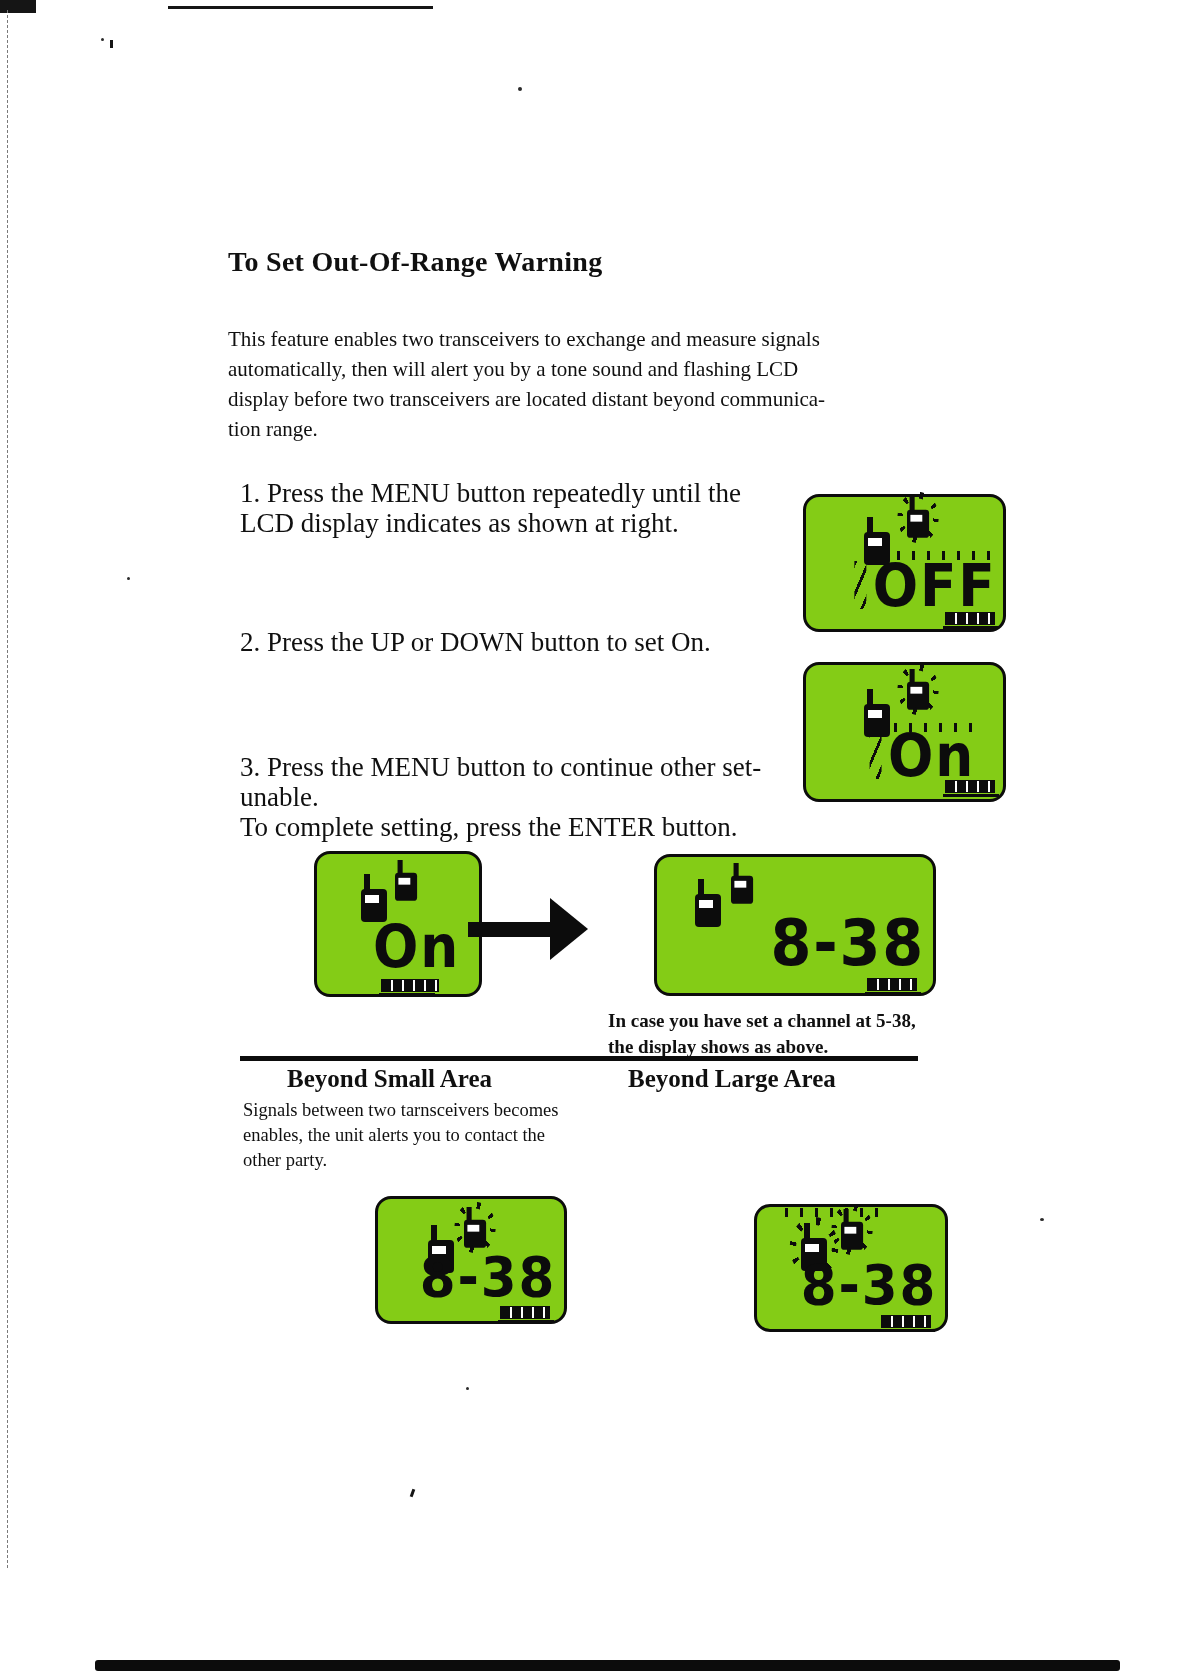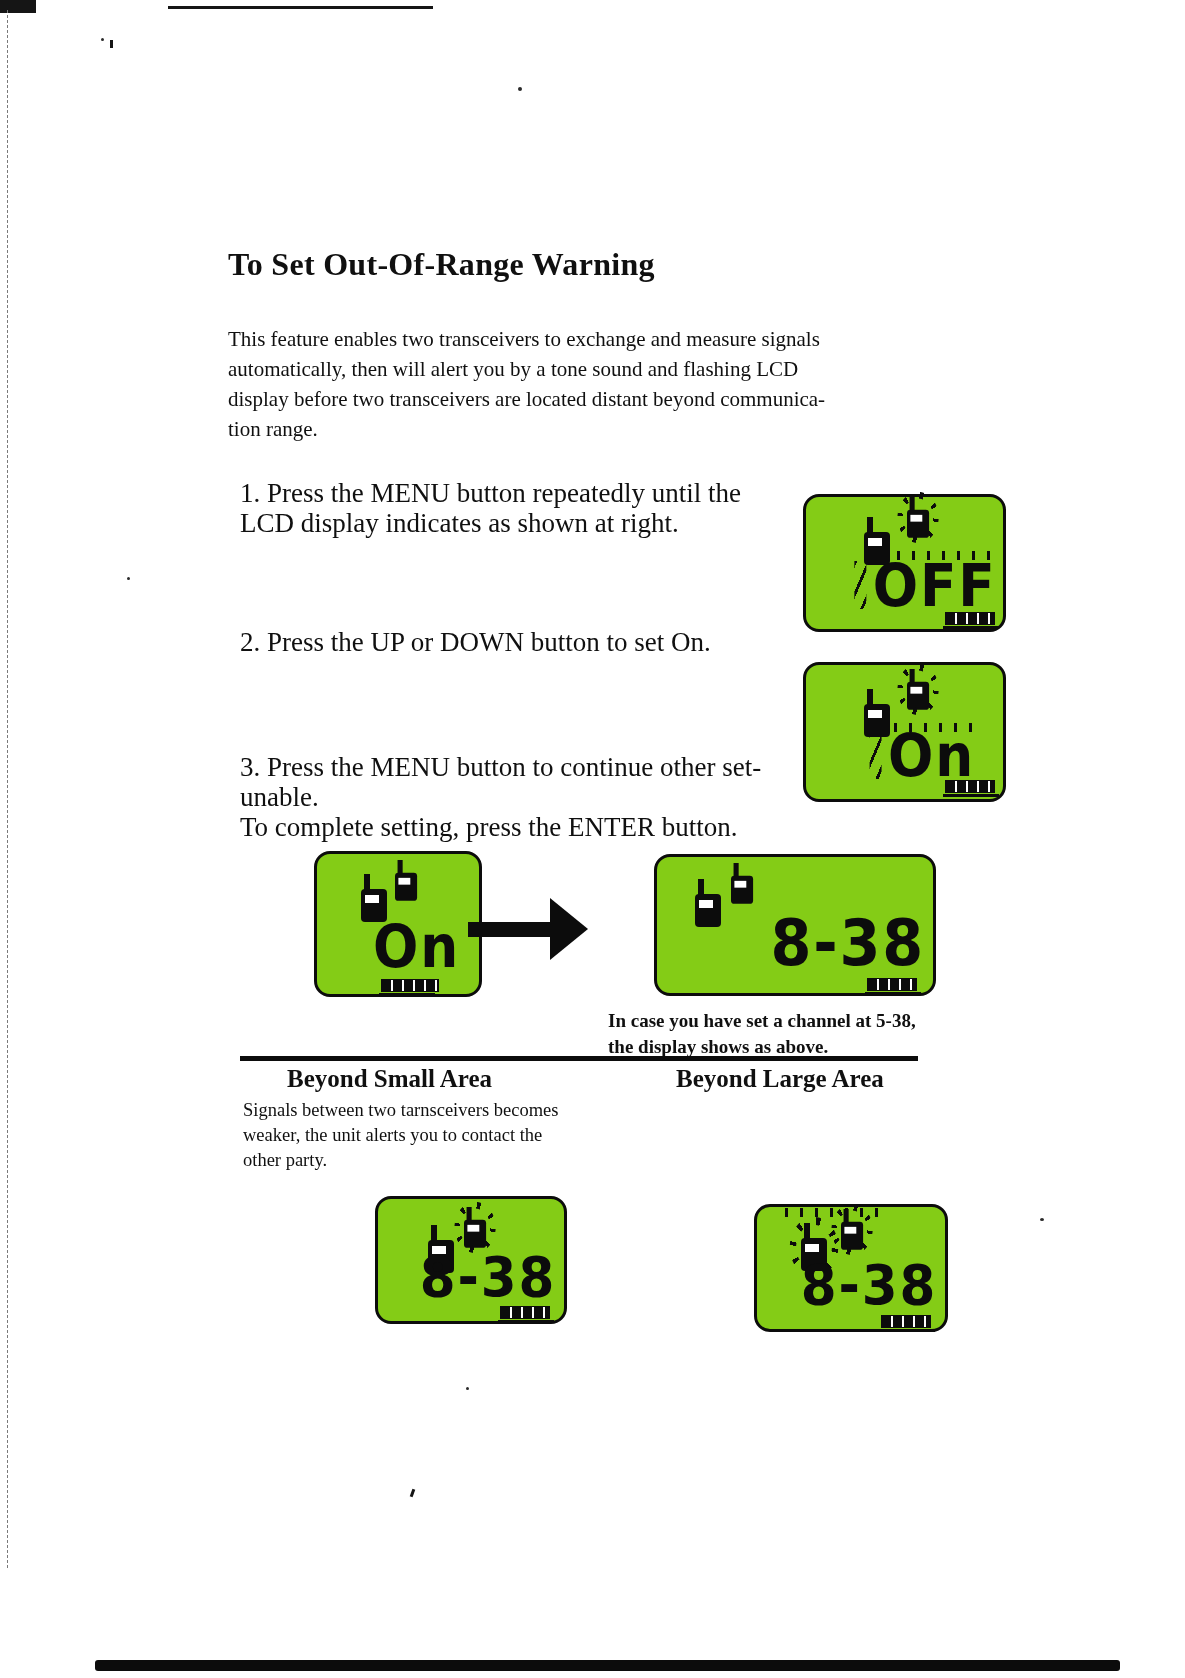--- a/index.html
+++ b/index.html
@@ -6,21 +6,21 @@
   body { background:#e8e8e8; }
   .page { position:relative; width:1185px; height:1678px; background:#ffffff;
           font-family:"Liberation Serif", serif; color:#101010; overflow:hidden; margin:0 auto; }
 
   
   .art { position:absolute; background:#151515; }
   .edge-line { position:absolute; left:7px; top:10px; height:1558px; width:0;
                border-left:1px dashed #7a7a7a; }
   .dot { position:absolute; background:#2a2a2a; border-radius:50%; }
 
-  .title { position:absolute; left:228px; top:246px; font-size:32px; font-weight:bold;
+  .title { position:absolute; left:228px; top:246px; font-size:28px; font-weight:bold;
            letter-spacing:0.3px; white-space:nowrap;text-align:right; }
 
   .intro { position:absolute; left:228px; top:324px; font-size:21px; line-height:30px; }
 
   .step { position:absolute; left:240px; font-size:27px; line-height:30px; }
   .step .num { display:inline; }
   .sline { white-space:nowrap; }
   .cont { }
 
   
@@ -175,25 +175,25 @@
   </div>
 
   <div class="caption">
     <div class="sline">In case you have set a channel at 5-38,</div>
     <div class="sline">the display shows as above.</div>
   </div>
 
   <div class="rule"></div>
 
   <div class="colhead" style="left:287px;">Beyond Small Area</div>
-  <div class="colhead" style="left:676px;">Beyond Large Area</div>
+  <div class="colhead" style="left:628px;">Beyond Large Area</div>
 
   <div class="coltext" style="left:243px;top:1098px;">
     <div class="sline">Signals between two tarnsceivers becomes</div>
-    <div class="sline">weaker, the unit alerts you to contact the</div>
+    <div class="sline">enables, the unit alerts you to contact the</div>
     <div class="sline">other party.</div>
   </div>
 
 
   <div class="lcd" style="left:327px;top:1196px;width:192px;height:128px;">
     <div class="tr" style="left:50px;top:26px;">
         <i class="ant"></i>
         <i class="bd"></i>
         <i class="sc"></i>
       </div>

